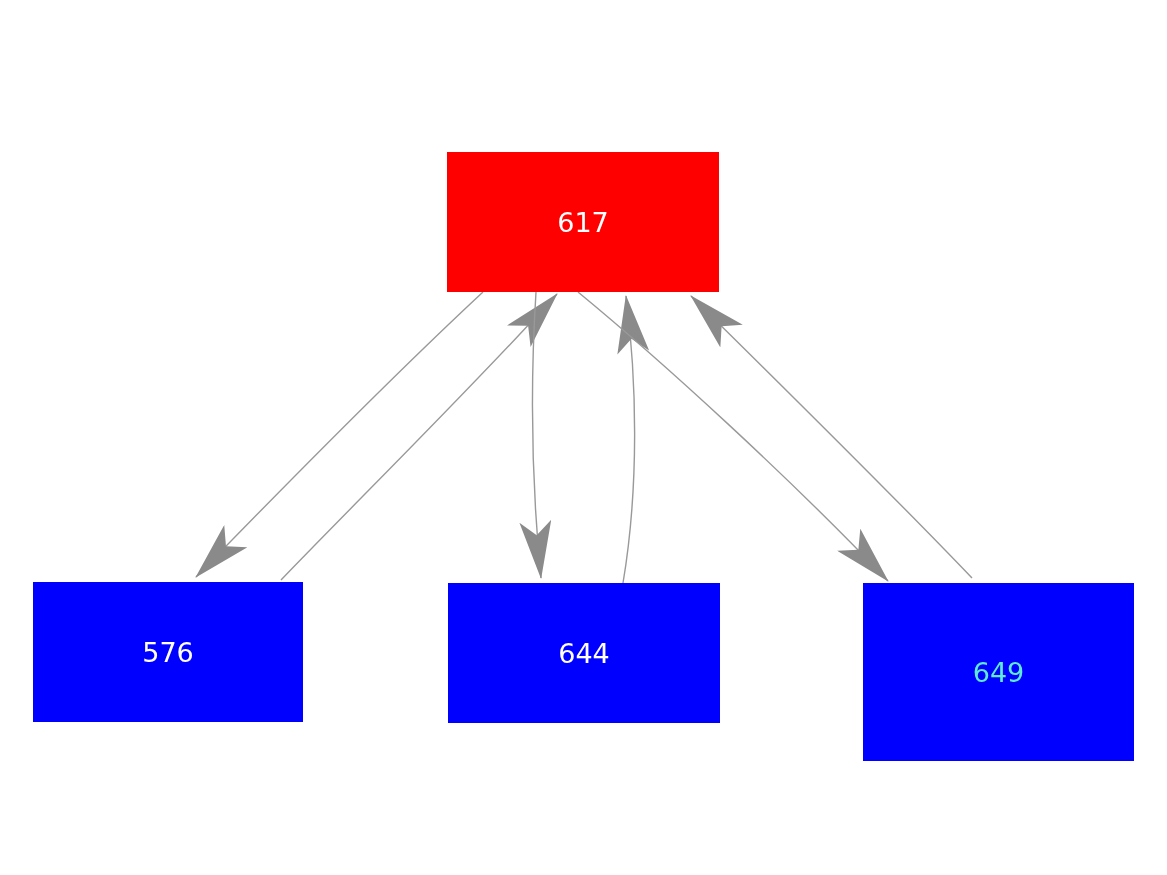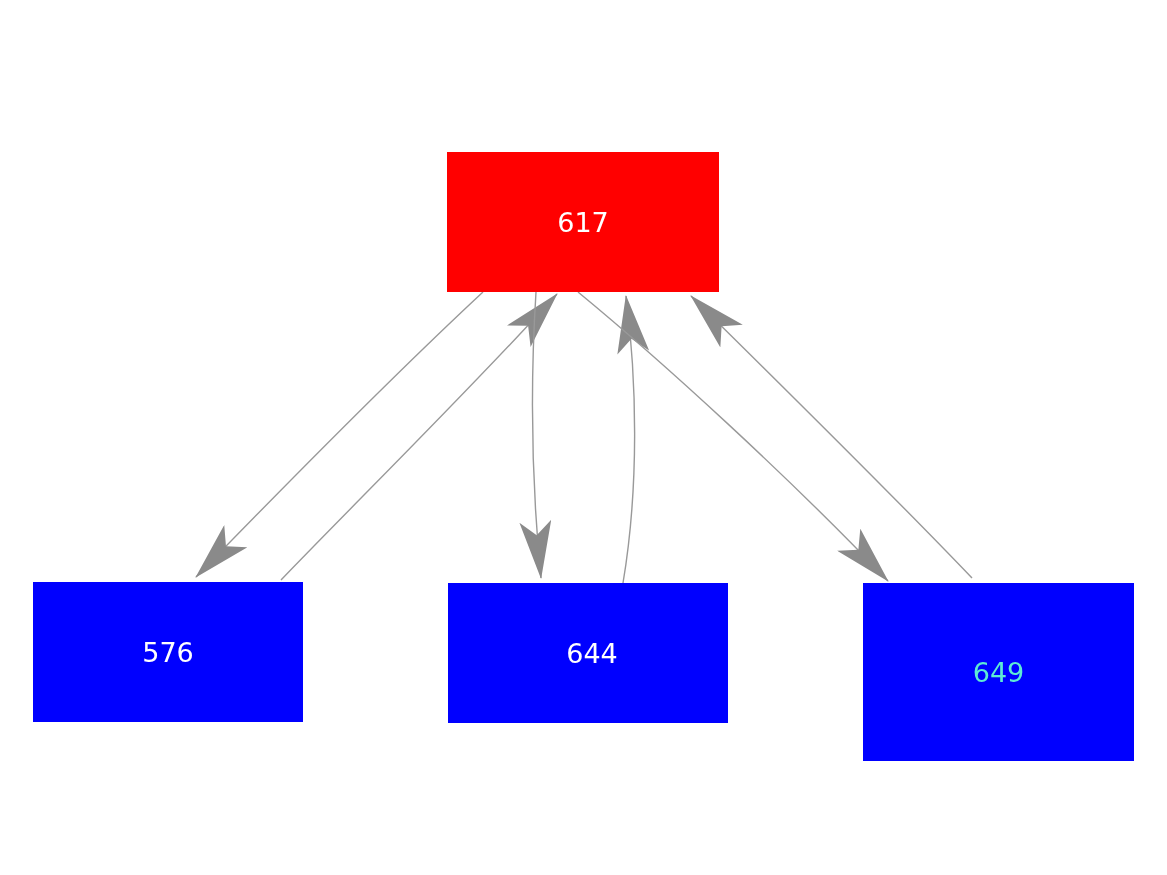--- a/index.html
+++ b/index.html
@@ -55,20 +55,20 @@
         <path d="M972,578 C888,490 768,372 691,296" fill="none" stroke="#999999" stroke-width="1.4" marker-end="url(#arrow)"></path>
       </g>
   </svg>
   <div>
       <div class="node" style="left: 447px; top: 152px; width: 272px; height: 140px; background: rgb(255, 0, 0); color: rgb(255, 255, 255);">
         <span>617</span>
       </div>
       <div class="node" style="left: 33px; top: 582px; width: 270px; height: 140px; background: rgb(0, 0, 255); color: rgb(255, 255, 255);">
         <span>576</span>
       </div>
-      <div class="node" style="left: 448px; top: 583px; width: 272px; height: 140px; background: rgb(0, 0, 255); color: rgb(255, 255, 255); padding-left: 8px;">
+      <div class="node" style="left: 448px; top: 583px; width: 272px; height: 140px; background: rgb(0, 0, 255); color: rgb(255, 255, 255);">
         <span>644</span>
       </div>
       <div class="node" style="left: 863px; top: 583px; width: 271px; height: 178px; background: rgb(0, 0, 255); color: #5eead4;">
         <span>649</span>
       </div>
     </div>
 </div>
 
 </body></html>

